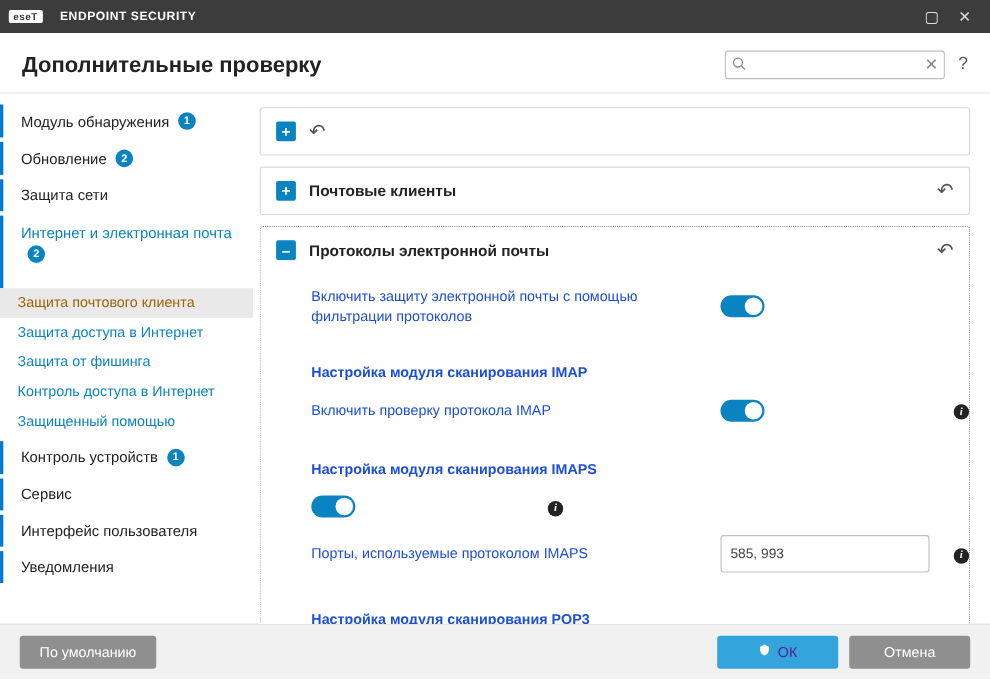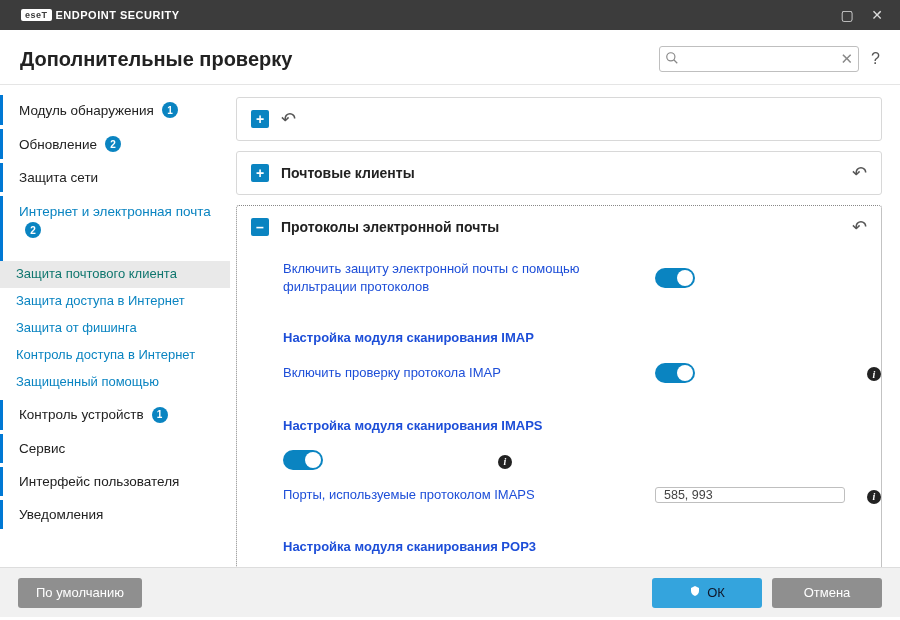--- a/index.html
+++ b/index.html
@@ -1,38 +1,38 @@
 <!DOCTYPE html>
 <html><head>
 <meta charset="utf-8">
 <style>
   * { box-sizing: border-box; margin: 0; padding: 0; font-family: "Segoe UI", Arial, sans-serif; }
   html, body { width: 900px; height: 620px; overflow: hidden; background: #fff; }
   .titlebar { height: 30px; background: #3c3c3c; color: #fff; display: flex; align-items: center; padding: 0 8px; }
-  .titlebar .brand { font-size: 11px; letter-spacing: 0.5px; font-weight: 600; display: flex; align-items: center; gap: 4px; margin-left: 13px;}
+  .titlebar .brand { font-size: 11px; letter-spacing: 0.5px; font-weight: 600; display: flex; align-items: center; gap: 16px;}
   .titlebar .brand .logo { background:#fff; color:#3c3c3c; font-size:9px; padding:1px 4px; border-radius:2px; font-weight:700;}
   .titlebar .spacer { flex: 1; }
   .titlebar .winbtn { width: 30px; height: 30px; display: flex; align-items: center; justify-content: center; color:#ddd; font-size:14px;}
 
   .header { display:flex; align-items:center; padding: 16px 20px 12px 20px; border-bottom:1px solid #e5e5e5;}
   .header h1 { font-size: 20px; font-weight: 600; color:#222; }
   .header .grow { flex:1; }
   .searchwrap { position:relative; width:200px; }
   .searchwrap input { width:100%; height:26px; border:1px solid #bfbfbf; border-radius:3px; padding:0 26px 0 26px; font-size:12px; outline:none; }
   .searchwrap .sicon { position:absolute; left:6px; top:5px; color:#888; font-size:14px;}
   .searchwrap .cicon { position:absolute; right:6px; top:4px; color:#888; font-size:15px; cursor:pointer;}
   .helpbtn { margin-left:12px; color:#555; font-size:16px; cursor:pointer; }
 
   .body { display:flex; height: calc(620px - 30px - 58px - 50px); }
   .sidebar { width: 230px; padding: 10px 0; overflow-y:auto; }
   .sb-item { padding: 7px 14px 7px 16px; font-size:13.5px; color:#222; cursor:pointer; border-left:3px solid transparent; display:flex; align-items:center; gap:8px;}
   .sb-item.top { font-weight:400; }
   .sb-item.active-top { border-left-color:#0078d4; }
   .sb-sub { padding: 5px 14px 5px 16px; font-size:13px; color:#0a84c1; cursor:pointer; line-height:1.3; }
-  .sb-sub.selected { background:#e9e9e9; color:#0f766e; }
+  .sb-sub.selected { background:#e9e9e9; color:#a16207; }
   .sb-head { padding: 7px 14px 23px 16px; font-size:13.5px; color:#0a84c1; cursor:pointer; border-left:3px solid #0078d4; line-height:1.3;}
   .badge { display:inline-flex; align-items:center; justify-content:center; min-width:16px; height:16px; border-radius:8px; background:#0a84c1; color:#fff; font-size:10px; font-weight:600; padding:0 4px;}
   .sb-group + .sb-group { margin-top: 4px; }
 
   .content { flex:1; padding: 12px 18px 12px 6px; overflow-y:auto; position:relative;}
   .panel { background:#fff; border:1px solid #d8d8d8; border-radius:3px; margin-bottom:10px; }
   .panel-head { display:flex; align-items:center; padding:10px 14px; gap:12px; cursor:pointer;}
   .panel-head .exp { width:18px; height:18px; background:#0a84c1; color:#fff; display:flex; align-items:center; justify-content:center; font-size:14px; font-weight:700; border-radius:2px;}
   .panel-head .title { font-size:14px; font-weight:600; color:#222; flex:1;}
   .panel-head .revert { color:#555; font-size:18px; cursor:pointer;}
@@ -43,28 +43,28 @@
   .row { display:flex; align-items:center; padding:8px 0; gap:12px;}
   .row .label { flex: 0 0 360px; font-size:13px; color:#1d4ed8; line-height:1.35;}
   .row .label.bold { font-weight:700; }
   .row .ctrl { flex: 0 0 200px; display:flex; align-items:center;}
   .row .info { width:20px; text-align:center;}
   .section-gap { height: 18px; }
 
   .toggle { width:40px; height:20px; background:#0a84c1; border-radius:10px; position:relative; cursor:pointer;}
   .toggle::after { content:""; position:absolute; width:16px; height:16px; background:#fff; border-radius:50%; top:2px; right:2px; transition:left .1s;}
 
-  .txt { width:190px; height:16px; border:1px solid #bfbfbf; border-radius:3px; padding:0 8px; font-size:12.5px; color:#444; }
+  .txt { width:190px; height:34px; border:1px solid #bfbfbf; border-radius:3px; padding:0 8px; font-size:12.5px; color:#444; }
   .iicon { font-size:13px; color:#222; background:#222; color:#fff; width:14px; height:14px; border-radius:50%; display:inline-flex; align-items:center; justify-content:center; font-style:italic; font-family:serif; font-weight:700; font-size:10px;}
 
   .footer { height:50px; background:#f1f1f1; border-top:1px solid #ddd; display:flex; align-items:center; padding:0 18px; gap:10px;}
   .footer .grow { flex:1; }
   .btn { height:30px; padding:0 18px; border:none; border-radius:3px; font-size:13px; cursor:pointer; display:inline-flex; align-items:center; gap:6px; justify-content:center;}
   .btn-default { background:#8f8f8f; color:#fff; }
-  .btn-primary { background:#34a4dd; color:#0f172a; min-width:110px; }
+  .btn-primary { background:#34a4dd; color:#4c1d95; min-width:110px; }
   .btn-cancel { background:#8f8f8f; color:#fff; min-width:110px;}
   .shield-icon { font-size:12px; }
 
   
   .content::-webkit-scrollbar { width:8px; }
   .content::-webkit-scrollbar-thumb { background:#c4c4c4; border-radius:4px;}
   .content::-webkit-scrollbar-track { background:#f0f0f0; }
 </style>
 </head>
 <body>

